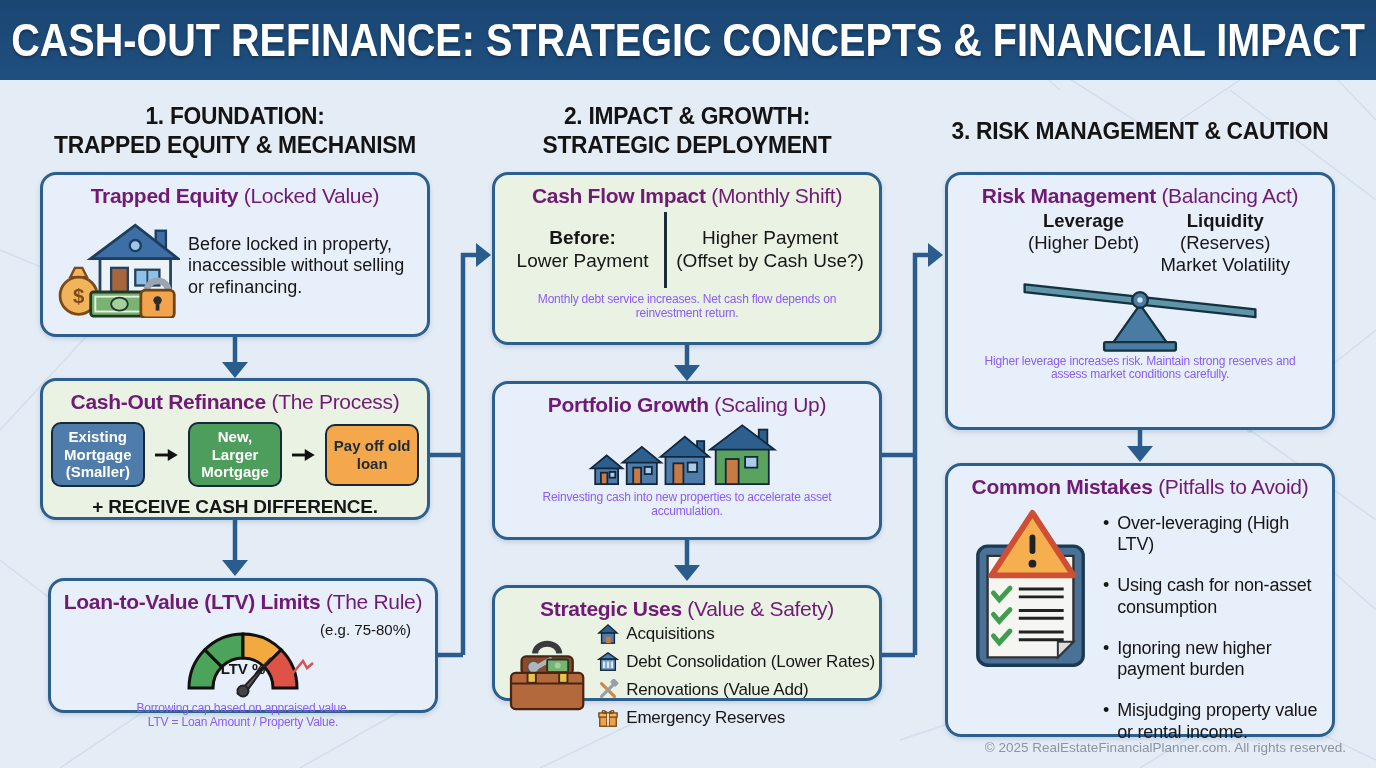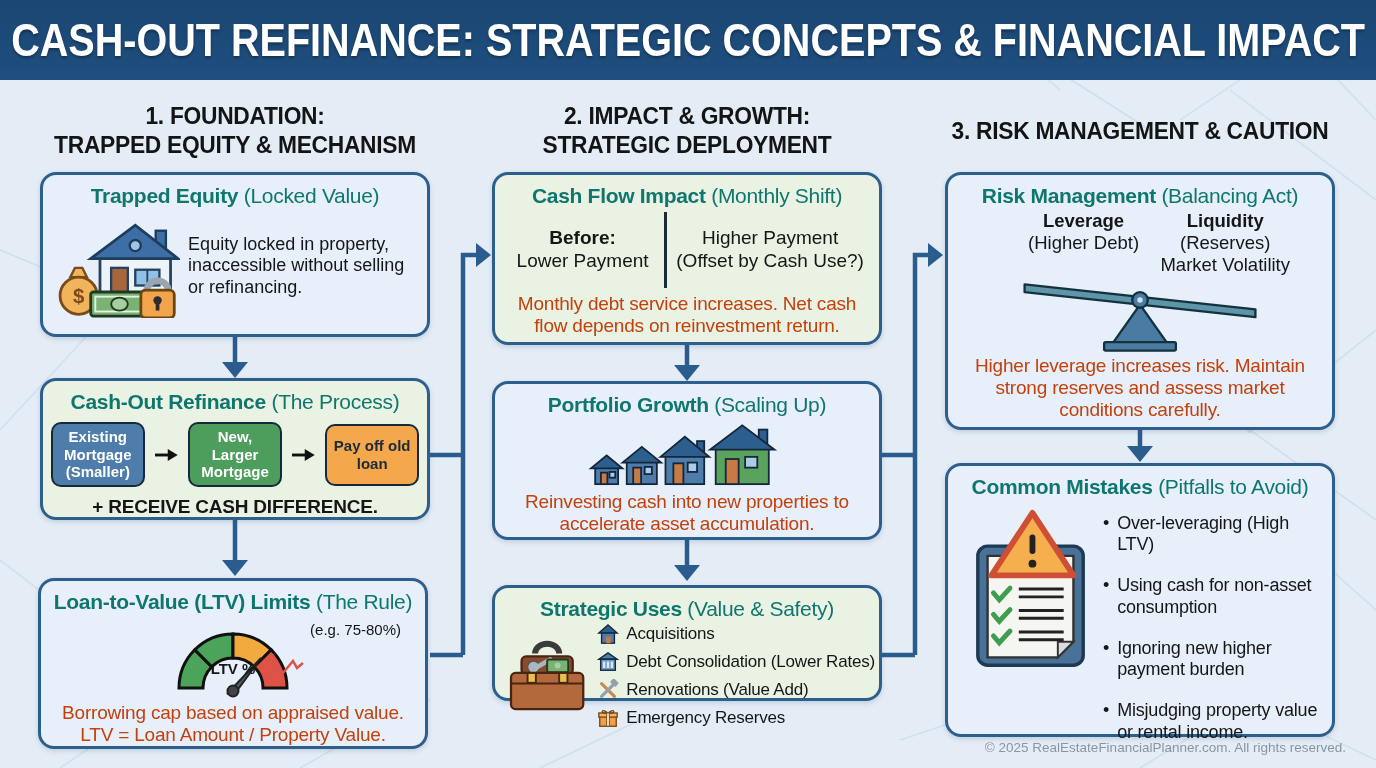--- a/index.html
+++ b/index.html
@@ -32,25 +32,25 @@
   
   .box{
     position:absolute;width:390px;z-index:2;box-sizing:border-box;
     border:3px solid #2d5f8c;border-radius:16px;
     box-shadow:0 2px 5px rgba(40,70,110,.18);
   }
   .box.blue{background:#e7effa;}
   .box.green{background:#e9f2e3;}
   .box-title{
     text-align:center;font-size:21px;margin-top:9px;letter-spacing:-0.3px;
-    color:#0f766e;
+    color:#701a75;
   }
   .box-title b{font-weight:700;}
   .box-body{
-    text-align:center;font-size:19px;line-height:1.16;color:#c2410c;letter-spacing:-0.2px;
+    text-align:center;font-size:12px;line-height:1.16;color:#8b5cf6;letter-spacing:-0.2px;
   }
   
   .te-row{display:flex;align-items:center;padding:6px 10px 0 14px;gap:8px;}
   .te-text{width:238px;text-align:left;font-size:18px;line-height:1.2;}
   
   .steps{display:flex;align-items:center;justify-content:center;gap:10px;padding:8px 8px 0;}
   .step{
     box-sizing:border-box;border:2.5px solid #16293b;border-radius:10px;
     width:102px;min-height:62px;display:flex;align-items:center;justify-content:center;
     text-align:center;font-weight:700;font-size:15px;line-height:1.18;color:#fff;padding:4px 3px;
@@ -176,21 +176,21 @@
         <circle cx="23" cy="88" r="20" fill="#f2b45a" stroke="#7a4a1a" stroke-width="3"></circle>
         <text x="23" y="96" text-anchor="middle" font-size="22" font-weight="bold" fill="#7a4a1a">$</text>
         <rect x="36" y="84" width="62" height="26" rx="3" fill="#79b272" stroke="#1e3a22" stroke-width="3"></rect>
         <rect x="41" y="89" width="52" height="16" fill="none" stroke="#e8f2e0" stroke-width="2"></rect>
         <ellipse cx="67" cy="97" rx="9" ry="7" fill="#a6cf9e" stroke="#1e3a22" stroke-width="2"></ellipse>
         <path d="M96,84 a12,12 0 0 1 24,0" fill="none" stroke="#9aa5af" stroke-width="7"></path>
         <rect x="90" y="82" width="36" height="30" rx="5" fill="#f2a44c" stroke="#6b4612" stroke-width="3"></rect>
         <circle cx="108" cy="93" r="4.5" fill="#2c2c2c"></circle>
         <rect x="106" y="94" width="4" height="10" fill="#2c2c2c"></rect>
       </svg>
-      <div class="te-text">Equity locked in property, inaccessible without selling or refinancing.</div>
+      <div class="te-text">Before locked in property, inaccessible without selling or refinancing.</div>
     </div>
   </div>
 
   <div class="box green" style="left:40px;top:378px;height:142px;">
     <div class="box-title">
       <b>Cash-Out Refinance</b>
       <span>(The Process)</span>
     </div>
     <div class="steps">
       <div class="step s-blue">Existing Mortgage (Smaller)</div>
@@ -201,21 +201,21 @@
       <div class="step s-green">New, Larger Mortgage</div>
       <svg width="26" height="16" viewBox="0 0 26 16">
         <line x1="0" y1="8" x2="16" y2="8" stroke="#111" stroke-width="3.2"></line>
           <polygon points="14,1.5 14,14.5 25,8" fill="#111"></polygon>
       </svg>
       <div class="step s-orange">Pay off old loan</div>
     </div>
     <div class="note">+ RECEIVE CASH DIFFERENCE.</div>
   </div>
 
-  <div class="box blue" style="left:38px;top:578px;height:171px;">
+  <div class="box blue" style="left:48px;top:578px;height:135px;">
     <div class="box-title">
       <b>Loan-to-Value (LTV) Limits</b>
       <span>(The Rule)</span>
     </div>
     <div class="gauge-wrap">
       <svg width="150" height="84" viewBox="0 0 140 84">
         <g stroke="#111" stroke-width="3">
           <path d="M16,72 A54,54 0 0 1 31.8,33.8 L48.8,50.8 A30,30 0 0 0 40,72 Z" fill="#4ca35a"></path>
           <path d="M31.8,33.8 A54,54 0 0 1 70,18 L70,42 A30,30 0 0 0 48.8,50.8 Z" fill="#4ca35a"></path>
           <path d="M70,18 A54,54 0 0 1 108.2,33.8 L91.2,50.8 A30,30 0 0 0 70,42 Z" fill="#f2a93d"></path>

